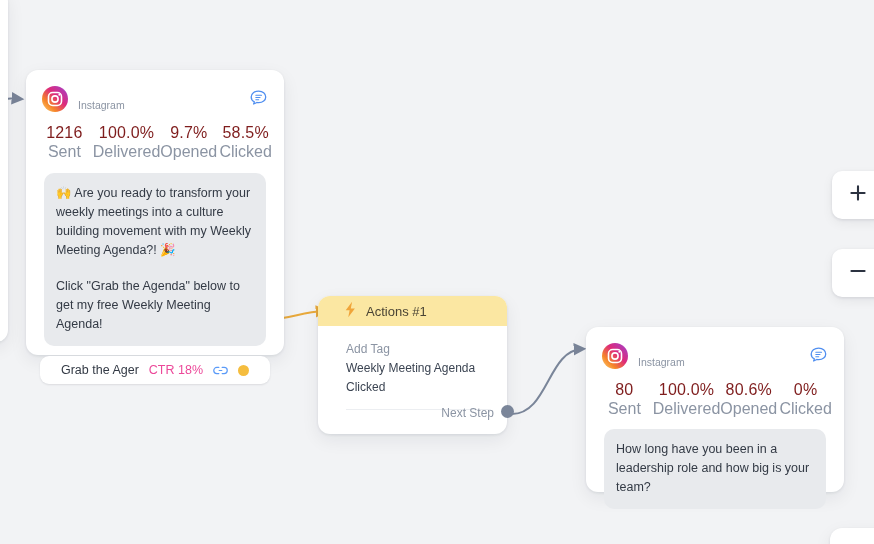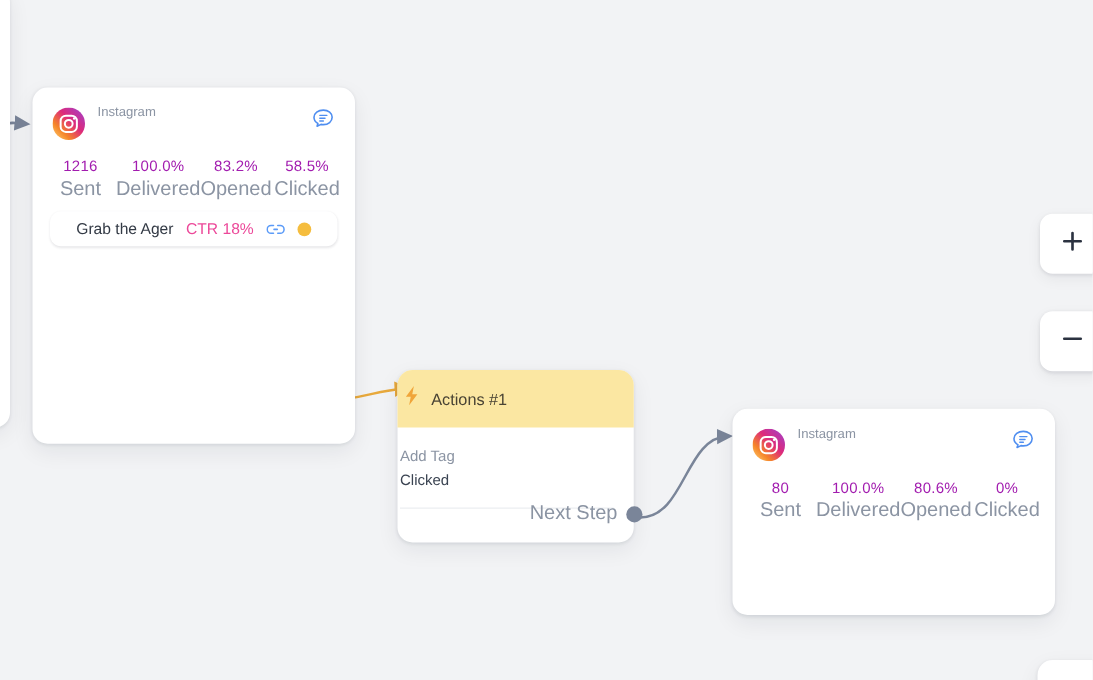--- a/index.html
+++ b/index.html
@@ -17,31 +17,31 @@
 
   
   .card {
     position: absolute;
     background: #ffffff;
     border-radius: 12px;
     box-shadow: 0 1px 3px rgba(16,24,40,.09), 0 6px 18px rgba(16,24,40,.07);
   }
 
   
-  .node-head { display: flex; align-items: flex-start; padding: 14px 16px 0 16px; }
+  .node-head { display: flex; align-items: flex-end; padding: 14px 16px 0 16px; }
   .ig-icon { width: 26px; height: 26px; border-radius: 8px; flex: 0 0 auto; margin-top: 2px; }
   .head-text { margin-left: 10px; flex: 1 1 auto; }
   .channel { font-size: 10.5px; color: #8b94a3; line-height: 13px; }
   .node-title { font-size: 15px; color: #1f2633; line-height: 19px; letter-spacing: .1px; }
   .bubble-icon { flex: 0 0 auto; margin-top: 2px; }
 
   
   .stats { display: flex; padding: 10px 10px 0 10px; }
   .stat { flex: 1 1 0; text-align: center; }
-  .stat-val { font-size: 12px; color: #a21caf; line-height: 22px; letter-spacing: .2px; text-align: center; }
+  .stat-val { font-size: 16px; color: #7f1d1d; line-height: 22px; letter-spacing: .2px; text-align: center; }
   .stat-lbl { font-size: 16px; color: #8b94a3; line-height: 15px; }
 
   
   .msg {
     background: #e8eaed;
     border-radius: 10px;
     color: #333a45;
     font-size: 12.5px;
     line-height: 19px;
   }
@@ -63,31 +63,31 @@
   .cta .ctr { color: #ec4899; }
   .link-icon { color: #5b9bf8; display: inline-flex; }
   .port-dot-orange {
     width: 11px; height: 11px; border-radius: 50%;
     background: #f5bd3e; flex: 0 0 auto;
   }
 
   
   #node-actions { left: 318px; top: 296px; width: 189px; height: 138px; }
   .actions-head {
-    height: 46px; background: #fbe7a2; border-radius: 12px 12px 0 0;
-    display: flex; align-items: center; padding-left: 4px; gap: 8px;
+    height: 30px; background: #fbe7a2; border-radius: 12px 12px 0 0;
+    display: flex; align-items: center; padding-left: 25px; gap: 8px;
   }
   .actions-title { font-size: 13px; color: #4a4434; }
-  .actions-body { padding: 14px 16px 0 2px; }
+  .actions-body { padding: 14px 16px 0 28px; }
   .act-line { font-size: 12px; line-height: 19px; color: #3b4452; }
   .act-line.muted { color: #8b94a3; }
   .act-sep { margin: 12px 0 0 0; border-top: 1px solid #eceef1; }
   .next-step {
     position: absolute; right: 13px; bottom: 14px;
-    font-size: 16px; color: #8b94a3;
+    font-size: 12px; color: #8b94a3;
   }
   .port-dot-gray {
     position: absolute; right: -7px; bottom: 16px;
     width: 13px; height: 13px; border-radius: 50%;
     background: #7a8599;
   }
 
   
   #node-send-message-1 { left: 586px; top: 327px; width: 258px; height: 165px; }
   #node-send-message-1 .msg { margin: 13px 18px 0 18px; padding: 11px 12px 12px 12px; }
@@ -174,29 +174,33 @@
     <div class="stats">
       <div class="stat">
         <div class="stat-val">1216</div>
         <div class="stat-lbl">Sent</div>
       </div>
       <div class="stat">
         <div class="stat-val">100.0%</div>
         <div class="stat-lbl">Delivered</div>
       </div>
       <div class="stat">
-        <div class="stat-val">83.2%</div>
+        <div class="stat-val">9.7%</div>
         <div class="stat-lbl">Opened</div>
       </div>
       <div class="stat">
         <div class="stat-val">58.5%</div>
         <div class="stat-lbl">Clicked</div>
       </div>
     </div>
 
+    <div class="msg">
+      <p>🙌 Are you ready to transform your weekly meetings into a culture building movement with my Weekly Meeting Agenda?! 🎉</p>
+      <p>Click "Grab the Agenda" below to get my free Weekly Meeting Agenda!</p>
+    </div>
 
     <div class="cta">
       <span>Grab the Ager</span>
       <span class="ctr">CTR 18%</span>
       <span class="link-icon">
         <svg width="15" height="11" viewBox="0 0 16 11">
           <path d="M6.6 5.5H9.4M6.2 2.2H4.1a3.3 3.3 0 100 6.6h2.1M9.8 2.2h2.1a3.3 3.3 0 110 6.6H9.8" fill="none" stroke="#5b9bf8" stroke-width="1.3" stroke-linecap="round"></path>
         </svg>
       </span>
       <span class="port-dot-orange"></span>
@@ -207,20 +211,21 @@
     <div class="actions-head">
       <span>
         <svg width="15" height="17" viewBox="0 0 14 17">
           <path d="M8.6 0.8L2.2 9.3h3.9L4.8 16.2l6.6-8.8H7.3z" fill="#f0a53a"></path>
         </svg>
       </span>
       <span class="actions-title">Actions #1</span>
     </div>
     <div class="actions-body">
       <div class="act-line muted">Add Tag</div>
+      <div class="act-line">Weekly Meeting Agenda</div>
       <div class="act-line">Clicked</div>
       <div class="act-sep"></div>
     </div>
     <div class="next-step">Next Step</div>
     <div class="port-dot-gray"></div>
   </div>
 
   <div class="card" id="node-send-message-1">
     <div class="node-head">
       <span class="ig-icon">
@@ -254,20 +259,23 @@
       <div class="stat">
         <div class="stat-val">80.6%</div>
         <div class="stat-lbl">Opened</div>
       </div>
       <div class="stat">
         <div class="stat-val">0%</div>
         <div class="stat-lbl">Clicked</div>
       </div>
     </div>
 
+    <div class="msg">
+      <p>How long have you been in a leadership role and how big is your team?</p>
+    </div>
   </div>
 
   <div class="card" id="node-partial">
     
   </div>
 
   <div class="zoom-btn" id="zoom-in">
     <span class="zoom-glyph">
       <svg width="20" height="20" viewBox="0 0 20 20">
         <path d="M10 3.4v13.2M3.4 10h13.2" stroke="#2b3240" stroke-width="2.1" stroke-linecap="round"></path>

